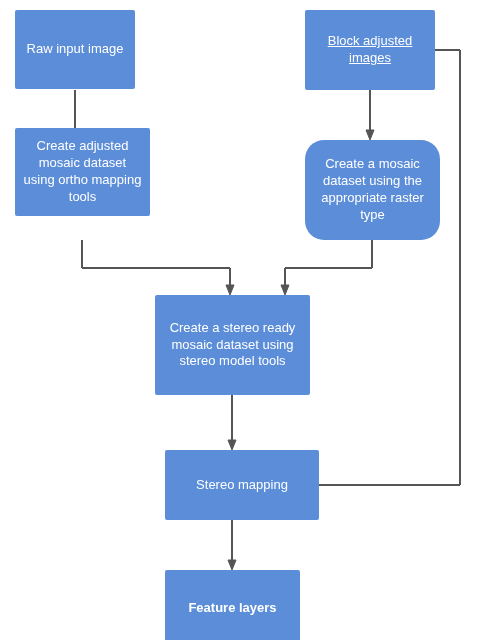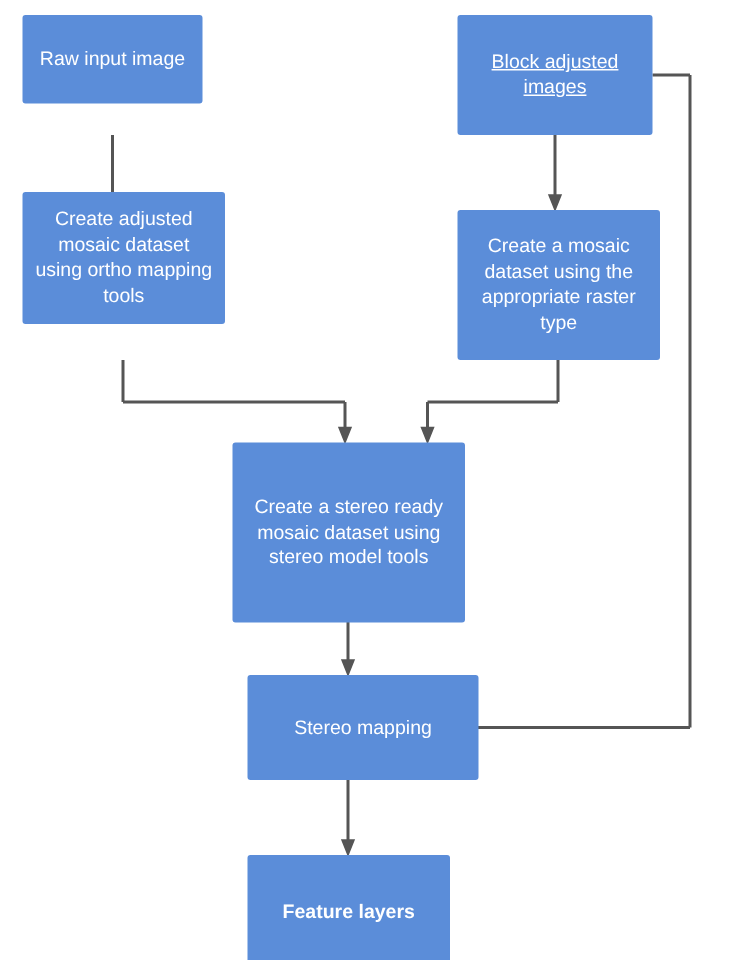--- a/index.html
+++ b/index.html
@@ -75,27 +75,27 @@
 
     <line x1="232" y1="520" x2="232" y2="566"></line>
     <polygon points="232,570 228,560 236,560"></polygon>
 
     <line x1="435" y1="50" x2="460" y2="50"></line>
     <line x1="460" y1="50" x2="460" y2="485"></line>
     <line x1="460" y1="485" x2="304" y2="485"></line>
     <polygon points="300,485 310,481 310,489"></polygon>
   </svg>
 
-  <div class="box" style="left:15px; top:10px; width:120px; height:59px;">Raw input image</div>
+  <div class="box" style="left:15px; top:10px; width:120px; height:79px;">Raw input image</div>
 
   <div class="box" style="left:305px; top:10px; width:130px; height:80px;text-decoration:underline;">Block adjusted images</div>
 
   <div class="box" style="left:15px; top:128px; width:135px; height:88px;">Create adjusted mosaic dataset using ortho mapping tools</div>
 
-  <div class="box" style="left:305px; top:140px; width:135px; height:100px;">Create a mosaic dataset using the appropriate raster type</div>
+  <div class="box" style="left:305px; top:140px; width:135px; height:100px;border-radius:19px;">Create a mosaic dataset using the appropriate raster type</div>
 
-  <div class="box" style="left:155px; top:295px; width:155px; height:120px;">Create a stereo ready mosaic dataset using stereo model tools</div>
+  <div class="box" style="left:155px; top:295px; width:155px; height:100px;">Create a stereo ready mosaic dataset using stereo model tools</div>
 
   <div class="box" style="left:165px; top:450px; width:154px; height:70px;">Stereo mapping</div>
 
   <div class="box" style="left:165px; top:570px; width:135px; height:76px;font-weight:bold;">Feature layers</div>
 
 </div>
 
 </body></html>

